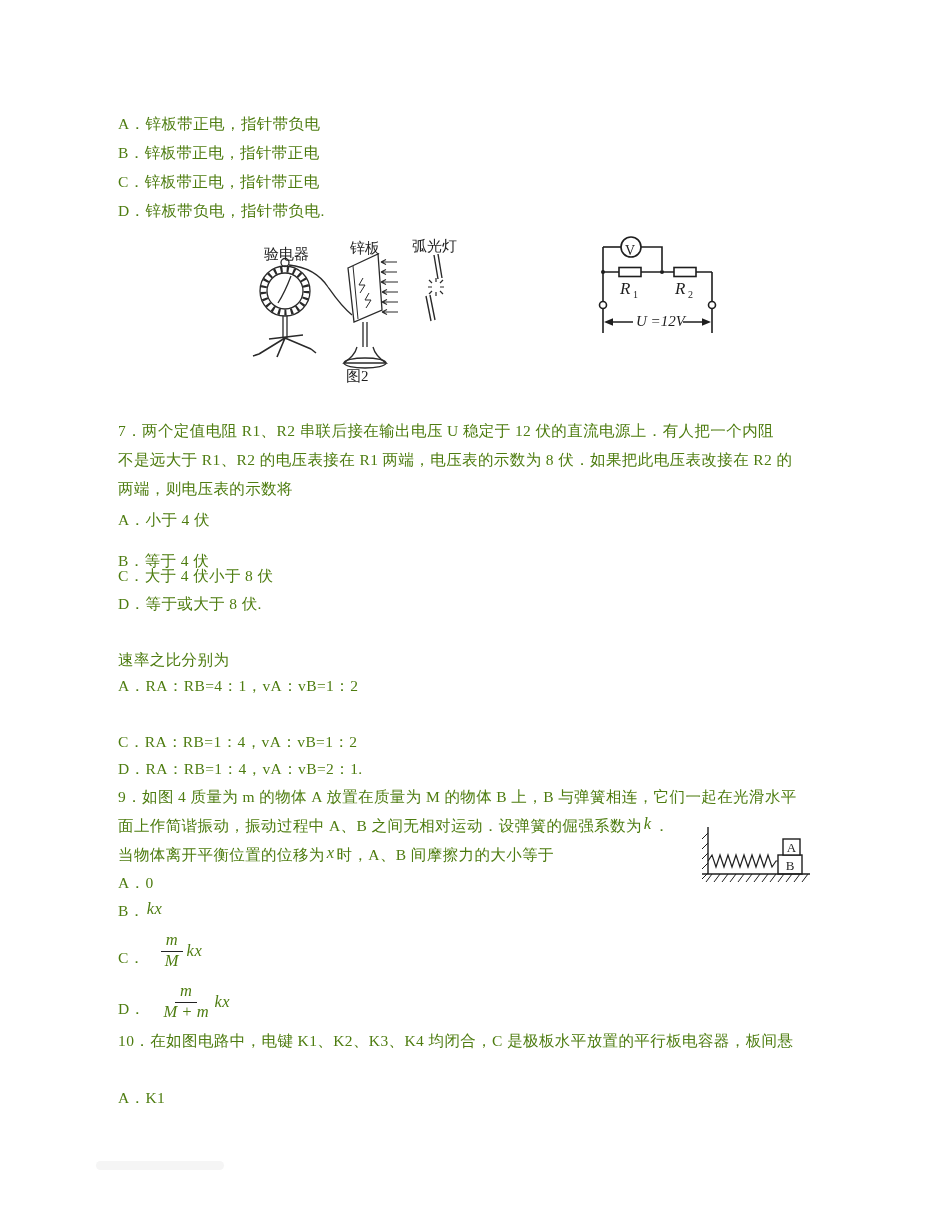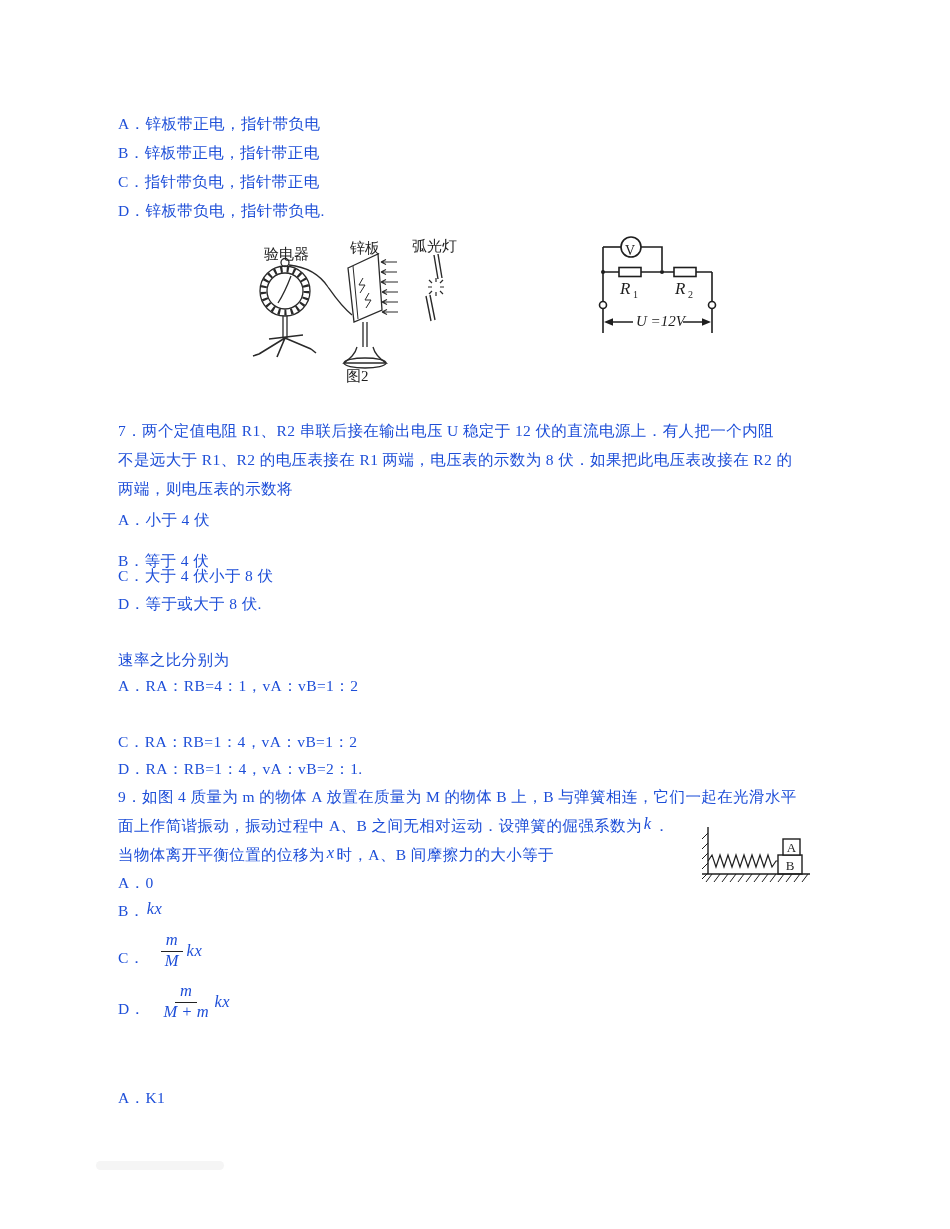--- a/index.html
+++ b/index.html
@@ -1,19 +1,19 @@
 <!DOCTYPE html>
 <html><head>
 <meta charset="utf-8">
 <style>
   html,body{margin:0;padding:0;background:#ffffff;}
   .page{
     position:relative;width:950px;height:1229px;background:#ffffff;
     font-family:"Liberation Serif","DejaVu Serif",serif;
-    color:#1d4ed8;overflow:hidden;text-align:right;
+    color:#4d7c0f;overflow:hidden;text-align:right;
   }
   .tl{
     position:absolute;left:118px;font-size:15.5px;letter-spacing:0.4px;
     white-space:pre;line-height:20px;
   }
   .mvar{
     font-family:"Liberation Serif","DejaVu Serif",serif;font-style:italic;
     font-size:16.5px;position:relative;top:-2px;letter-spacing:0.5px;padding:0 2px;
   }
   .mathline{
@@ -38,21 +38,21 @@
     background:#f5f5f5;border-radius:5px;
   }
 </style>
 </head>
 <body>
 
 <div class="page">
 
   <div class="tl" style="top:114px">A．锌板带正电，指针带负电</div>
   <div class="tl" style="top:143px">B．锌板带正电，指针带正电</div>
-  <div class="tl" style="top:172px">C．指针带负电，指针带正电</div>
+  <div class="tl" style="top:172px">C．锌板带正电，指针带正电</div>
   <div class="tl" style="top:201px">D．锌板带负电，指针带负电.</div>
 
   <svg style="left:240px;top:235px" width="230" height="152" viewBox="0 0 230 152">
     <g stroke="#2a2a2a" fill="none" stroke-width="1.3">
 
       <circle cx="45" cy="56" r="25"></circle>
       <circle cx="45" cy="56" r="18"></circle>
       <circle cx="45" cy="56" r="21.5" stroke-width="6" stroke-dasharray="2.2 4.2"></circle>
       <path d="M38,68 Q45,57 51,41"></path>
       <circle cx="45" cy="27.5" r="4"></circle>
@@ -170,17 +170,18 @@
       <rect x="85" y="23" width="17" height="16" fill="#ffffff"></rect>
       <path d="M4,58 L112,58"></path>
       <g stroke-width="1">
         <path d="M14,58 L8,66 M22,58 L16,66 M30,58 L24,66 M38,58 L32,66 M46,58 L40,66 M54,58 L48,66 M62,58 L56,66 M70,58 L64,66 M78,58 L72,66 M86,58 L80,66 M94,58 L88,66 M102,58 L96,66 M110,58 L104,66"></path>
       </g>
     </g>
     <text x="93.5" y="36" font-size="13" text-anchor="middle">A</text>
     <text x="92" y="54" font-size="13" text-anchor="middle">B</text>
   </svg>
 
+  <div class="tl" style="top:1031px">10．在如图电路中，电键 K1、K2、K3、K4 均闭合，C 是极板水平放置的平行板电容器，板间悬</div>
   <div class="tl" style="top:1088px">A．K1</div>
 
   <div class="smudge"></div>
 
 </div>
 
 </body></html>

